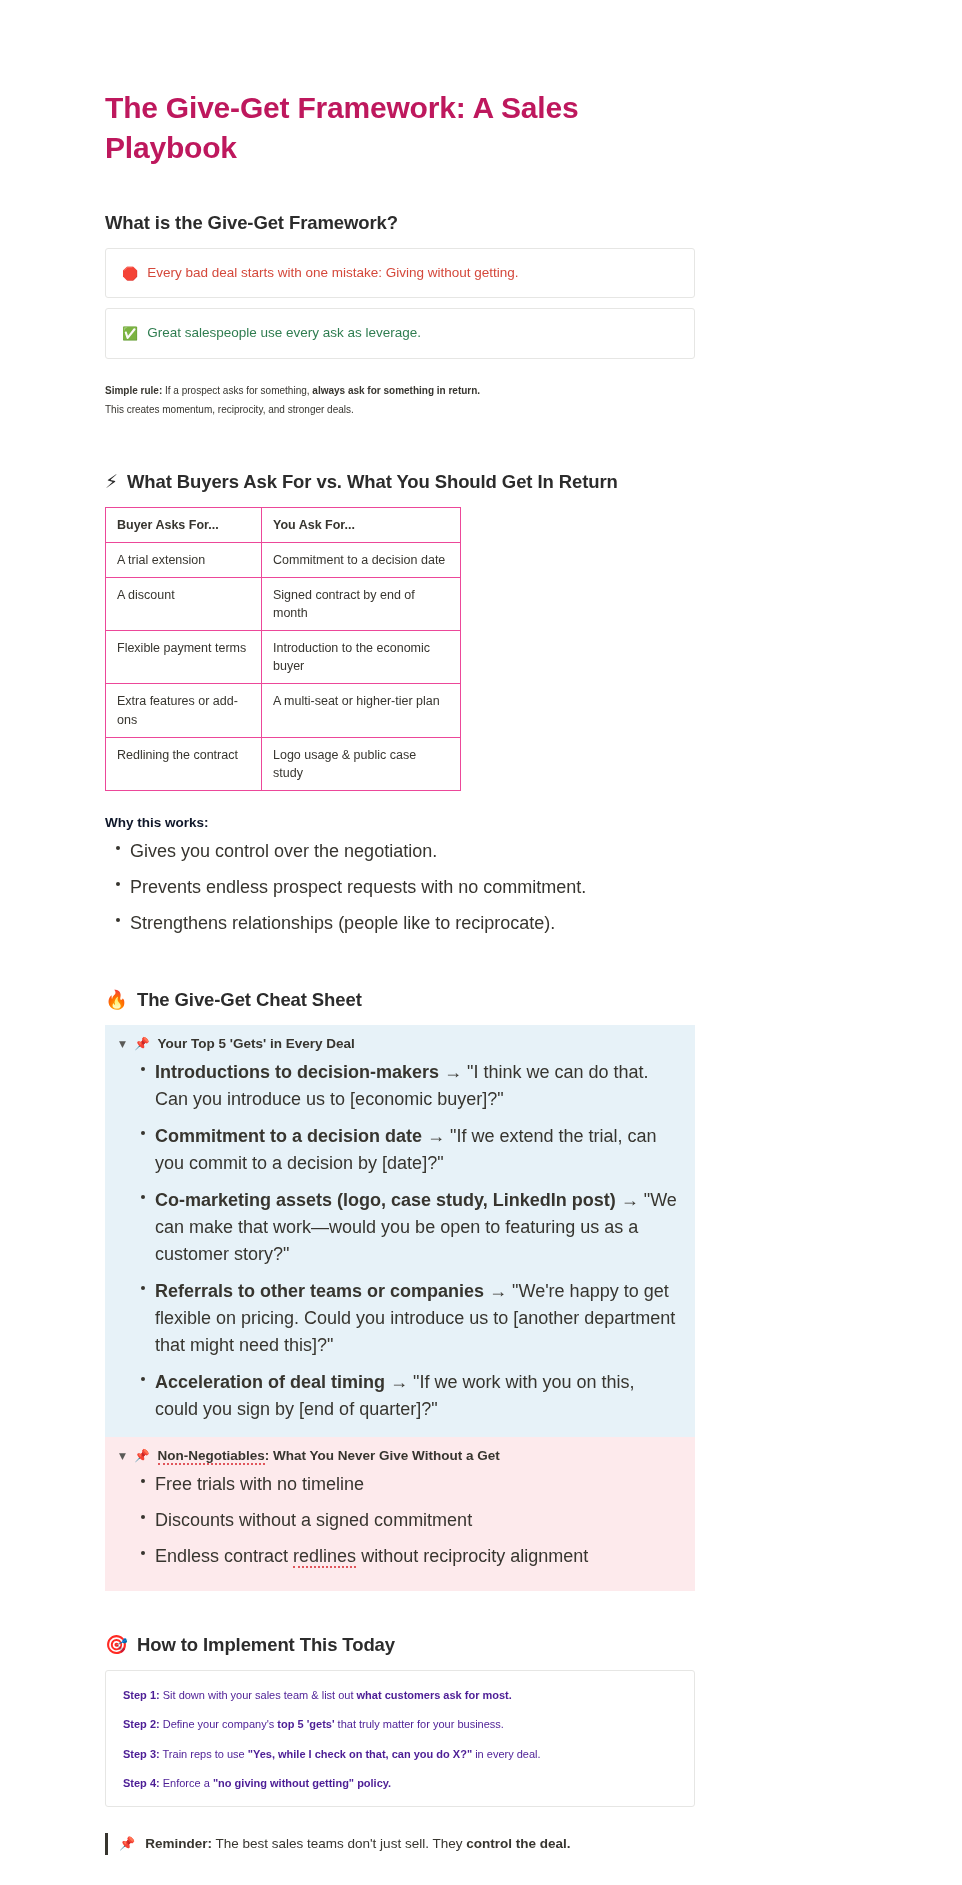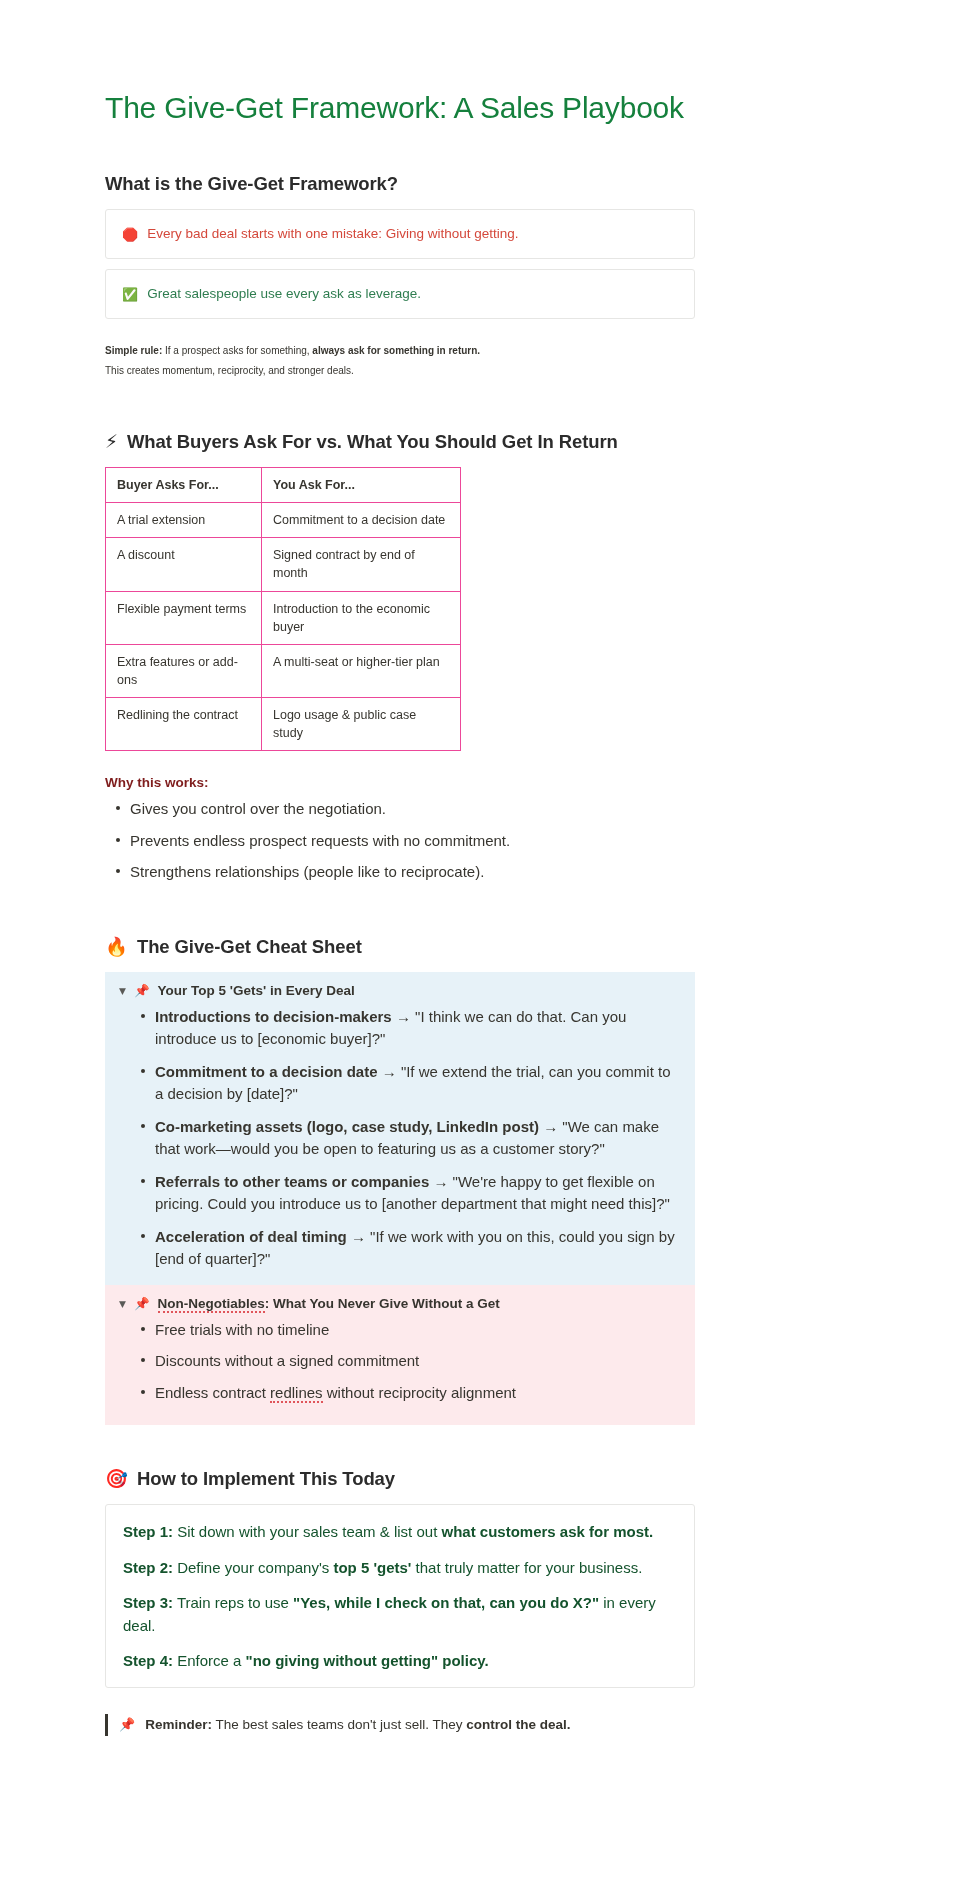--- a/index.html
+++ b/index.html
@@ -16,22 +16,22 @@
   }
   .page {
     width: 962px;
     padding: 88px 105px 60px 105px;
   }
   .content { width: 590px; }
 
   h1.doc-title {
     font-size: 30px;
     line-height: 1.32;
-    font-weight: normal;
-    color: #15803d;
+    font-weight: bold;
+    color: #be185d;
     margin: 0 0 44px 0;
     letter-spacing: -0.2px;
   }
   h2.section-heading {
     font-size: 18.5px;
     line-height: 1.35;
     font-weight: bold;
     color: #2c2c2c;
     margin: 16px 0 12px 0;
     letter-spacing: -0.1px;
@@ -88,30 +88,30 @@
     color: #37352f;
   }
   table.compare-table th { font-weight: bold; }
   table.compare-table col.c1 { width: 156px; }
   table.compare-table col.c2 { width: 199px; }
 
   p.lead-bold {
     font-size: 13.5px;
     font-weight: bold;
     margin: 0 0 8px 0;
-    color: #7f1d1d;
+    color: #0f172a;
   }
 
   ul.bullets {
     margin: 0 0 4px 0;
     padding-left: 25px;
     list-style: none;
   }
   ul.bullets > li {
-    font-size: 15px;
+    font-size: 18px;
     line-height: 1.5;
     margin-bottom: 9px;
     position: relative;
     color: #37352f;
   }
   ul.bullets > li::before {
     content: "";
     position: absolute;
     left: -14px;
     top: 8px;
@@ -153,24 +153,24 @@
   .spell { border-bottom: 2px dotted #e0555a; }
 
   
   .steps-box {
     border: 1px solid #e6e6e4;
     border-radius: 3px;
     padding: 16px 17px 14px 17px;
     margin: 0;
   }
   .steps-box p {
-    font-size: 15px;
+    font-size: 11px;
     line-height: 1.5;
     margin: 0 0 13px 0;
-    color: #14532d;
+    color: #4c1d95;
   }
   .steps-box p:last-child { margin-bottom: 0; }
 
   
   .reminder {
     display: flex;
     align-items: flex-start;
     gap: 10px;
     border-left: 3px solid #37352f;
     padding: 1px 0 1px 11px;

